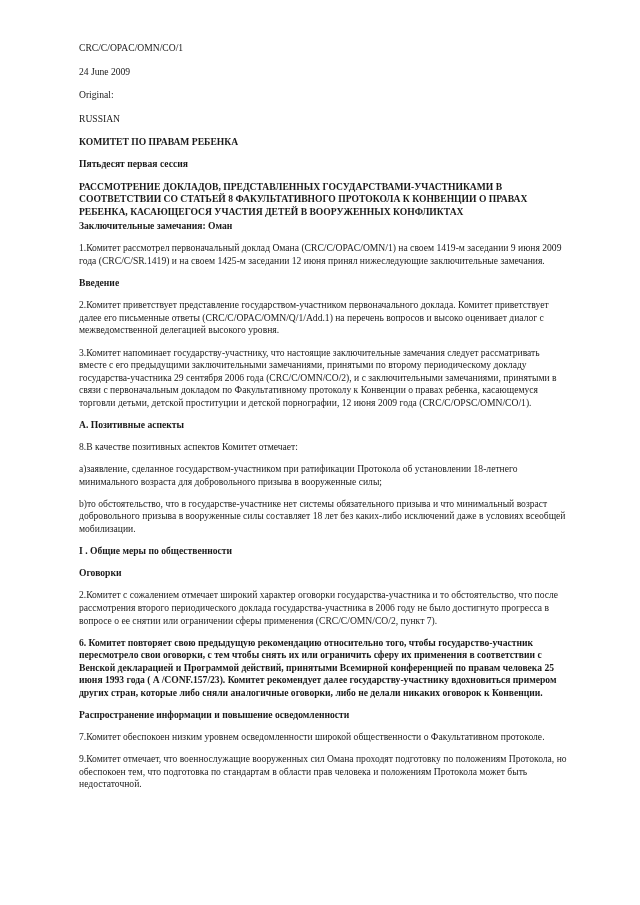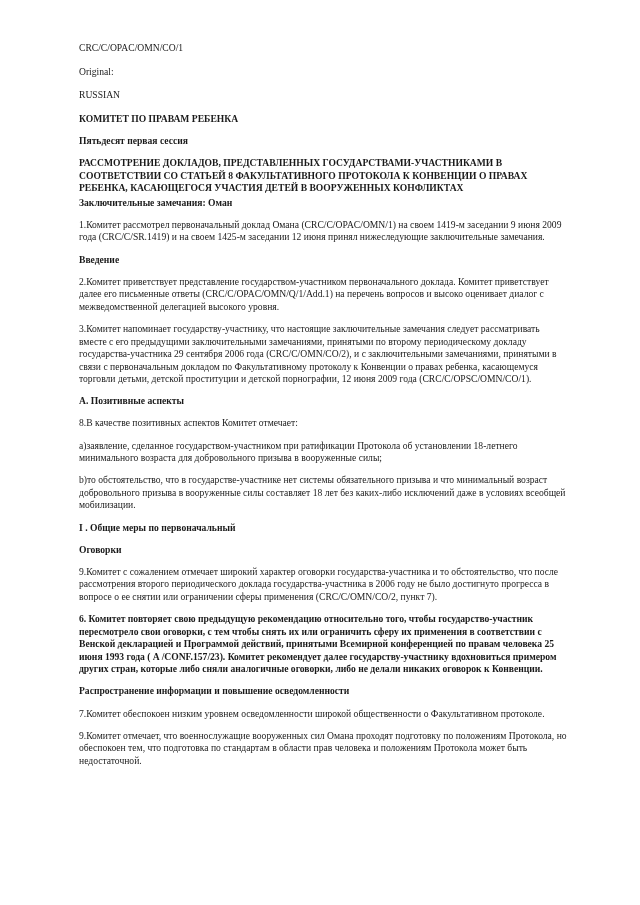--- a/index.html
+++ b/index.html
@@ -47,42 +47,43 @@
     .para {
       margin-bottom: 9.5px;
     }
   </style>
 </head>
 <body>
 
 <div class="page">
   <div class="doc">
     <p class="meta">CRC/C/OPAC/OMN/CO/1</p>
+    <p class="meta">24 June 2009</p>
     <p class="meta">Original:</p>
     <p class="meta">RUSSIAN</p>
     <p class="heading">КОМИТЕТ ПО ПРАВАМ РЕБЕНКА</p>
     <p class="heading">Пятьдесят первая сессия</p>
     <p class="title-block">РАССМОТРЕНИЕ ДОКЛАДОВ, ПРЕДСТАВЛЕННЫХ ГОСУДАРСТВАМИ-УЧАСТНИКАМИ В СООТВЕТСТВИИ СО СТАТЬЕЙ 8 ФАКУЛЬТАТИВНОГО ПРОТОКОЛА К КОНВЕНЦИИ О ПРАВАХ РЕБЕНКА, КАСАЮЩЕГОСЯ УЧАСТИЯ ДЕТЕЙ В ВООРУЖЕННЫХ КОНФЛИКТАХ</p>
     <p class="heading">Заключительные замечания: Оман</p>
 
     <p class="para">1.Комитет рассмотрел первоначальный доклад Омана (CRC/C/OPAC/OMN/1) на своем 1419-м заседании 9 июня 2009 года (CRC/C/SR.1419) и на своем 1425-м заседании 12 июня принял нижеследующие заключительные замечания.</p>
 
     <p class="heading">Введение</p>
     <p class="para">2.Комитет приветствует представление государством-участником первоначального доклада. Комитет приветствует далее его письменные ответы (CRC/C/OPAC/OMN/Q/1/Add.1) на перечень вопросов и высоко оценивает диалог с межведомственной делегацией высокого уровня.</p>
     <p class="para">3.Комитет напоминает государству-участнику, что настоящие заключительные замечания следует рассматривать вместе с его предыдущими заключительными замечаниями, принятыми по второму периодическому докладу государства-участника 29 сентября 2006 года (CRC/C/OMN/CO/2), и с заключительными замечаниями, принятыми в связи с первоначальным докладом по Факультативному протоколу к Конвенции о правах ребенка, касающемуся торговли детьми, детской проституции и детской порнографии, 12 июня 2009 года (CRC/C/OPSC/OMN/CO/1).</p>
 
     <p class="heading">A. Позитивные аспекты</p>
     <p class="para">8.В качестве позитивных аспектов Комитет отмечает:</p>
     <p class="para">a)заявление, сделанное государством-участником при ратификации Протокола об установлении 18-летнего минимального возраста для добровольного призыва в вооруженные силы;</p>
     <p class="para">b)то обстоятельство, что в государстве-участнике нет системы обязательного призыва и что минимальный возраст добровольного призыва в вооруженные силы составляет 18 лет без каких-либо исключений даже в условиях всеобщей мобилизации.</p>
 
-    <p class="heading">I . Общие меры по первоначальный</p>
+    <p class="heading">I . Общие меры по общественности</p>
 
     <p class="heading">Оговорки</p>
-    <p class="para">9.Комитет с сожалением отмечает широкий характер оговорки государства-участника и то обстоятельство, что после рассмотрения второго периодического доклада государства-участника в 2006 году не было достигнуто прогресса в вопросе о ее снятии или ограничении сферы применения (CRC/C/OMN/CO/2, пункт 7).</p>
+    <p class="para">2.Комитет с сожалением отмечает широкий характер оговорки государства-участника и то обстоятельство, что после рассмотрения второго периодического доклада государства-участника в 2006 году не было достигнуто прогресса в вопросе о ее снятии или ограничении сферы применения (CRC/C/OMN/CO/2, пункт 7).</p>
     <p class="para bold">6. Комитет повторяет свою предыдущую рекомендацию относительно того, чтобы государство-участник пересмотрело свои оговорки, с тем чтобы снять их или ограничить сферу их применения в соответствии с Венской декларацией и Программой действий, принятыми Всемирной конференцией по правам человека 25 июня 1993 года ( A /CONF.157/23). Комитет рекомендует далее государству-участнику вдохновиться примером других стран, которые либо сняли аналогичные оговорки, либо не делали никаких оговорок к Конвенции.</p>
 
     <p class="heading">Распространение информации и повышение осведомленности</p>
     <p class="para">7.Комитет обеспокоен низким уровнем осведомленности широкой общественности о Факультативном протоколе.</p>
 
     <p class="para">9.Комитет отмечает, что военнослужащие вооруженных сил Омана проходят подготовку по положениям Протокола, но обеспокоен тем, что подготовка по стандартам в области прав человека и положениям Протокола может быть недостаточной.</p>
   </div>
 </div>
 
 </body></html>

